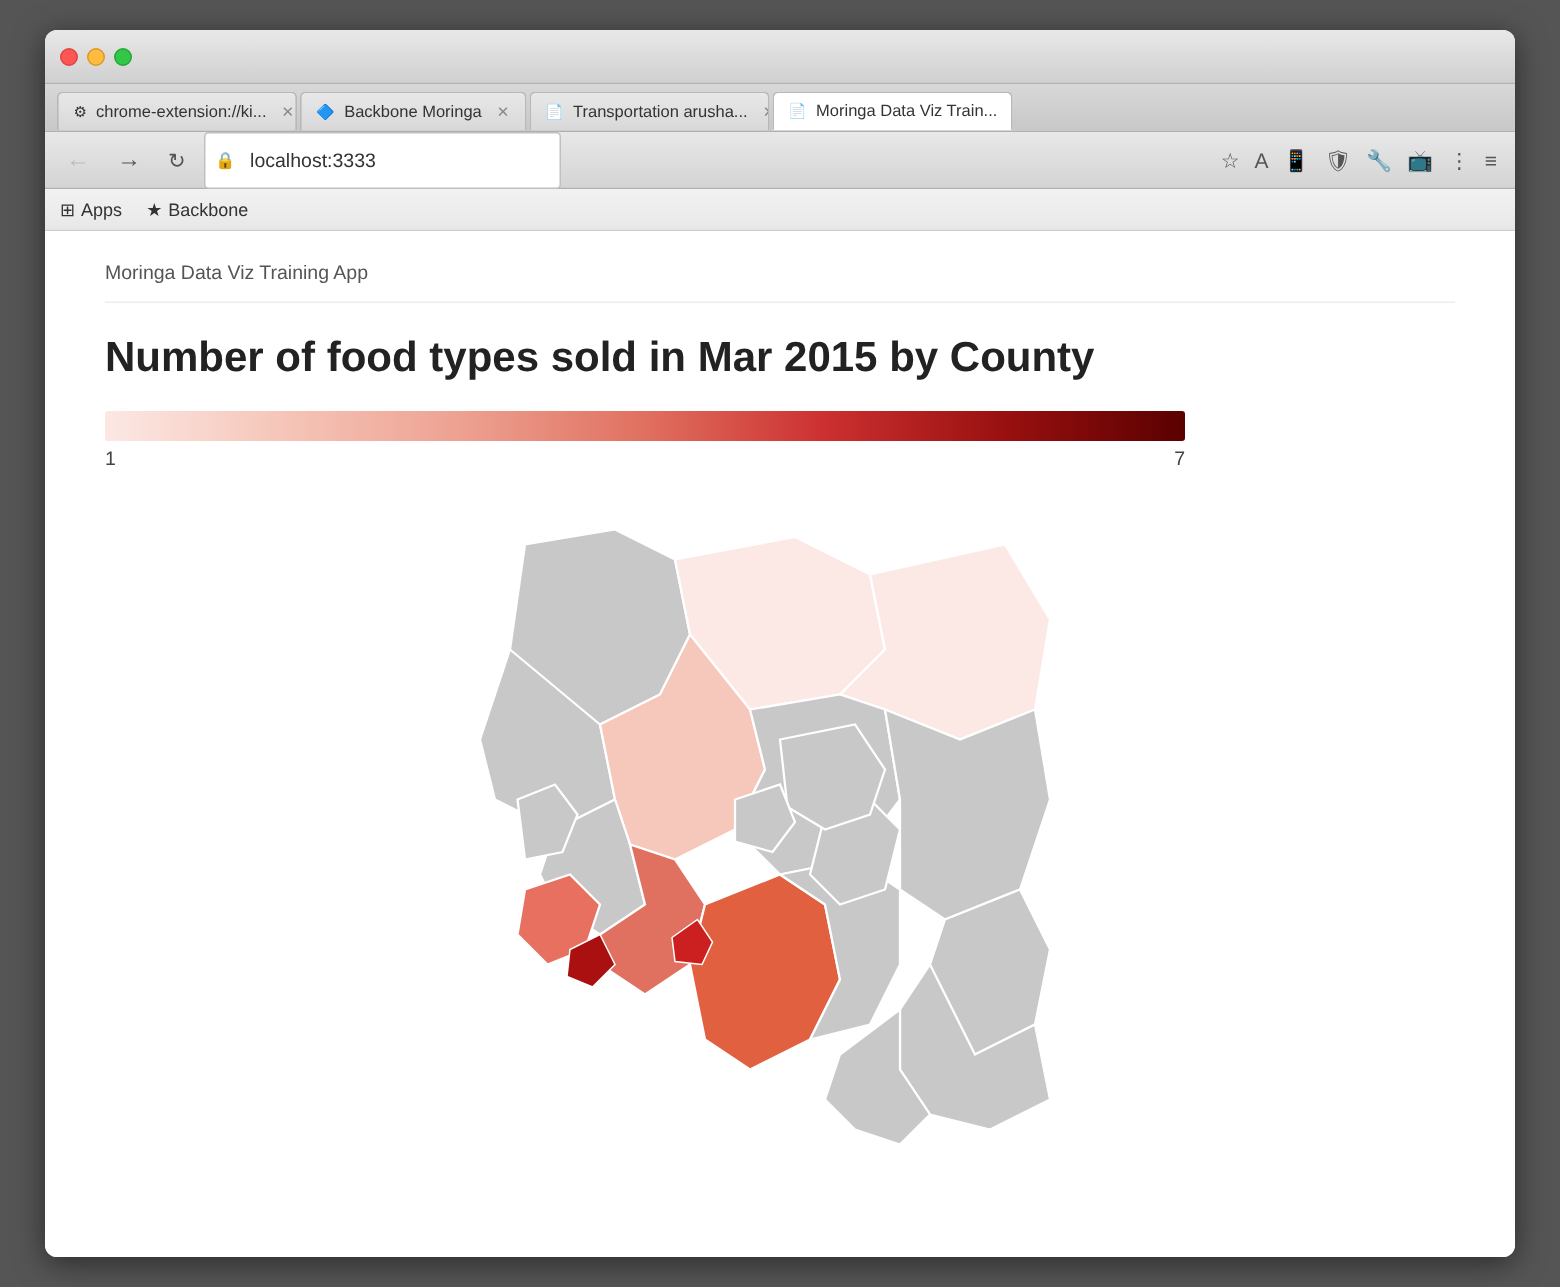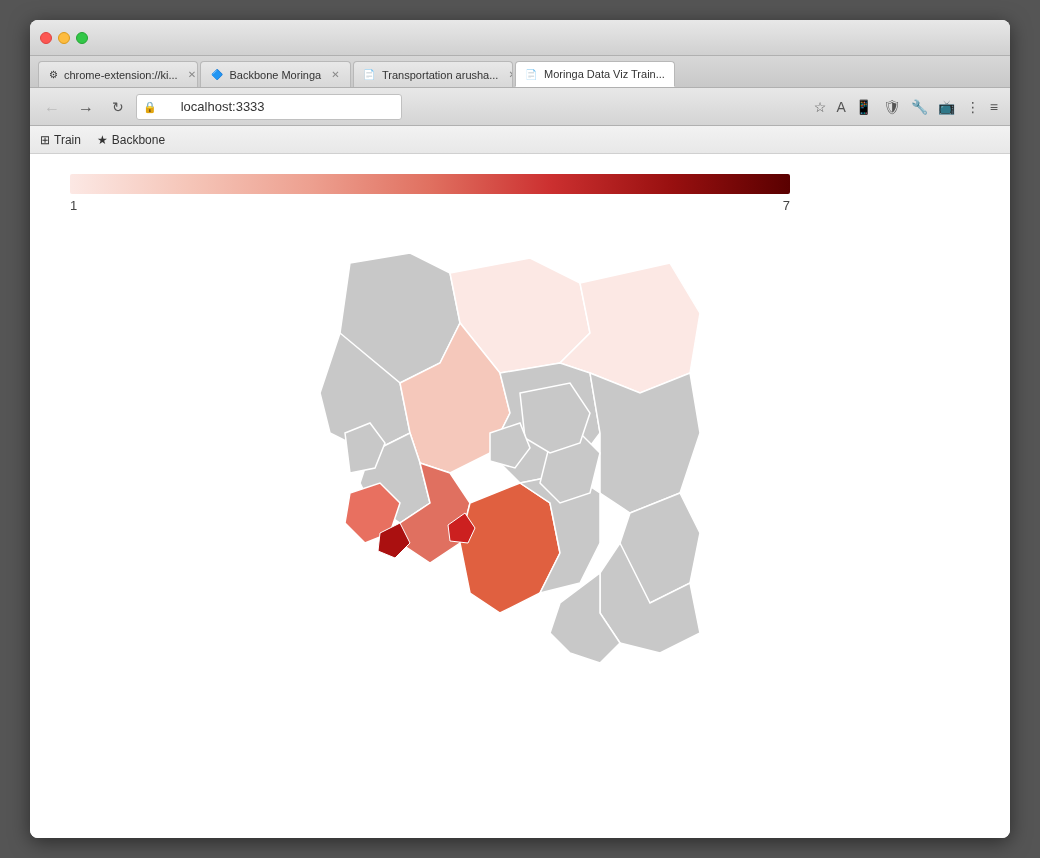--- a/index.html
+++ b/index.html
@@ -81,24 +81,24 @@
       border-radius: 3px;
       cursor: pointer;
       font-size: 16px;
       color: #555;
       padding: 2px 5px;
     }
     .nav-btn.disabled { color: #bbb; cursor: default; }
     .refresh-btn { font-size: 14px; }
     .address-bar {
       flex: 1;
-      height: 26px;
+      height: 38px;
       border: 1px solid #c0c0c0;
       border-radius: 3px;
-      padding: 0 44px;
+      padding: 0 30px;
       font-size: 13px;
       background: #fff;
       color: #333;
       outline: none;
     }
     .addr-wrap { position: relative; flex: 1; }
     .addr-wrap .lock-icon {
       position: absolute;
       left: 8px;
       top: 50%;
@@ -231,29 +231,31 @@
       <button class="toolbar-icon-btn">🔧</button>
       <button class="toolbar-icon-btn">📺</button>
       <button class="toolbar-icon-btn">⋮</button>
       <button class="toolbar-icon-btn">≡</button>
     </div>
   </div>
 
   <div class="bookmarks-bar">
     <div class="bookmark-item">
       <span>⊞</span>
-      <span>Train</span>
+      <span>Apps</span>
     </div>
     <div class="bookmark-item">
       <span>★</span>
       <span>Backbone</span>
     </div>
   </div>
 
   <div class="page-content">
+    <div class="app-title">Moringa Data Viz Training App</div>
+    <div class="chart-title">Number of food types sold in Mar 2015 by County</div>
 
     <div class="legend-container">
       <div class="legend-bar"></div>
       <div class="legend-labels">
         <span>1</span>
         <span>7</span>
       </div>
     </div>
 
     <div class="map-area">

